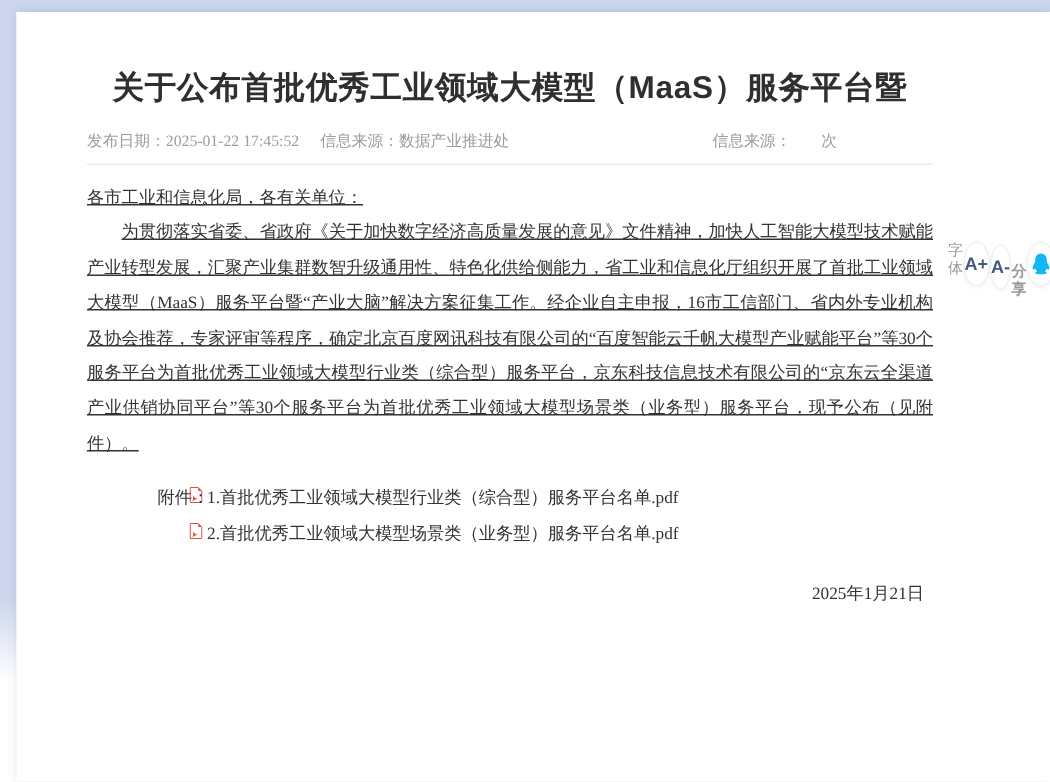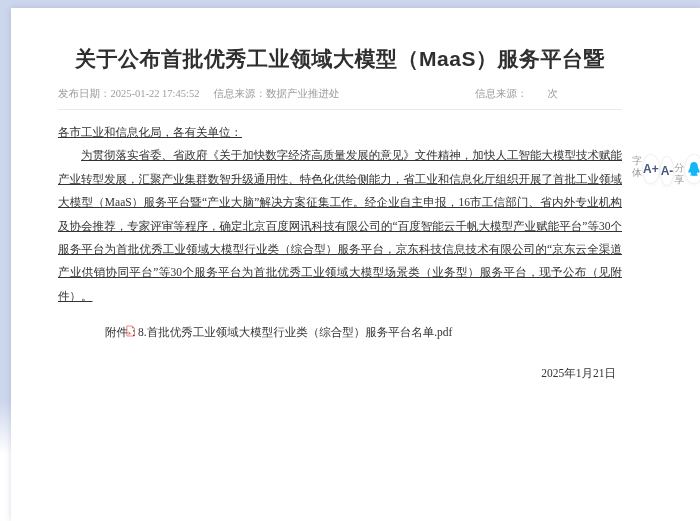--- a/index.html
+++ b/index.html
@@ -38,21 +38,21 @@
                font-family:"Liberation Serif", serif; }
 
   .toolbar { position:absolute; left:621px; top:140px; width:46px;
              display:flex; flex-direction:row; align-items:center; }
   .tb-label { font-size:10px; color:#9a9a9a; line-height:12px; margin-bottom:8px; }
   .tb-gap-sm { margin-bottom:4px; }
   .tb-circle { width:30px; height:30px; border-radius:50%; background:#fff;
                border:1px solid #f1f1f4; box-shadow:0 1px 3px rgba(0,0,0,.05);
                display:flex; align-items:center; justify-content:center; cursor:pointer; }
   .tb-font { font-size:12px; font-weight:bold; color:#46597d; font-family:"Liberation Sans",sans-serif; }
-  .tb-sec { margin-top:14px; }
+  .tb-sec { margin-top:28px;font-weight:bold; }
   .tb-circle svg { display:block; }
   .c-qq { fill:#12b7f5; }
   .c-wechat { fill:#51c332; }
   .c-qzone { fill:#fdbe3d; }
   .c-weibo { stroke:#e6162d; fill:none; }
   .c-weibo-dot { fill:#e6162d; }
   .c-printer { fill:#4b7bec; }
   .c-pdf-page { fill:#fff; stroke:#e05247; stroke-width:1; }
   .c-pdf-mark { fill:#e05247; }
 </style>
@@ -88,21 +88,30 @@
 
     <div class="attachments">
       <div class="attach-row">
         <span class="attach-label">附件：</span>
         <span class="pdf-ico">
           <svg width="11" height="12" viewBox="0 0 16 18">
             <path class="c-pdf-page" d="M2.5 1.5h8l3.5 3.5v11.5h-11.5z"></path>
             <path class="c-pdf-mark" d="M10.5 1.5l3.5 3.5h-3.5z"></path>
             <path class="c-pdf-mark" d="M4.5 8.5c2.5 4 5 4.5 6.5 4 -2.5 .5-5.5 2-6.5 3 1-2 1.5-4.5 0-7z"></path>
           </svg>
-        </span><a class="attach-link">8.首批优秀工业领域大模型行业类（综合型）服务平台名单.pdf</a>
+        </span><a class="attach-link">1.首批优秀工业领域大模型行业类（综合型）服务平台名单.pdf</a>
+      </div>
+      <div class="attach-row">
+        <span class="pdf-ico">
+          <svg width="11" height="12" viewBox="0 0 16 18">
+            <path class="c-pdf-page" d="M2.5 1.5h8l3.5 3.5v11.5h-11.5z"></path>
+            <path class="c-pdf-mark" d="M10.5 1.5l3.5 3.5h-3.5z"></path>
+            <path class="c-pdf-mark" d="M4.5 8.5c2.5 4 5 4.5 6.5 4 -2.5 .5-5.5 2-6.5 3 1-2 1.5-4.5 0-7z"></path>
+          </svg>
+        </span><a class="attach-link">2.首批优秀工业领域大模型场景类（业务型）服务平台名单.pdf</a>
       </div>
     </div>
 
     <div class="signature">
       <div>2025年1月21日</div>
     </div>
 
   </div>
 
   <aside class="toolbar">

